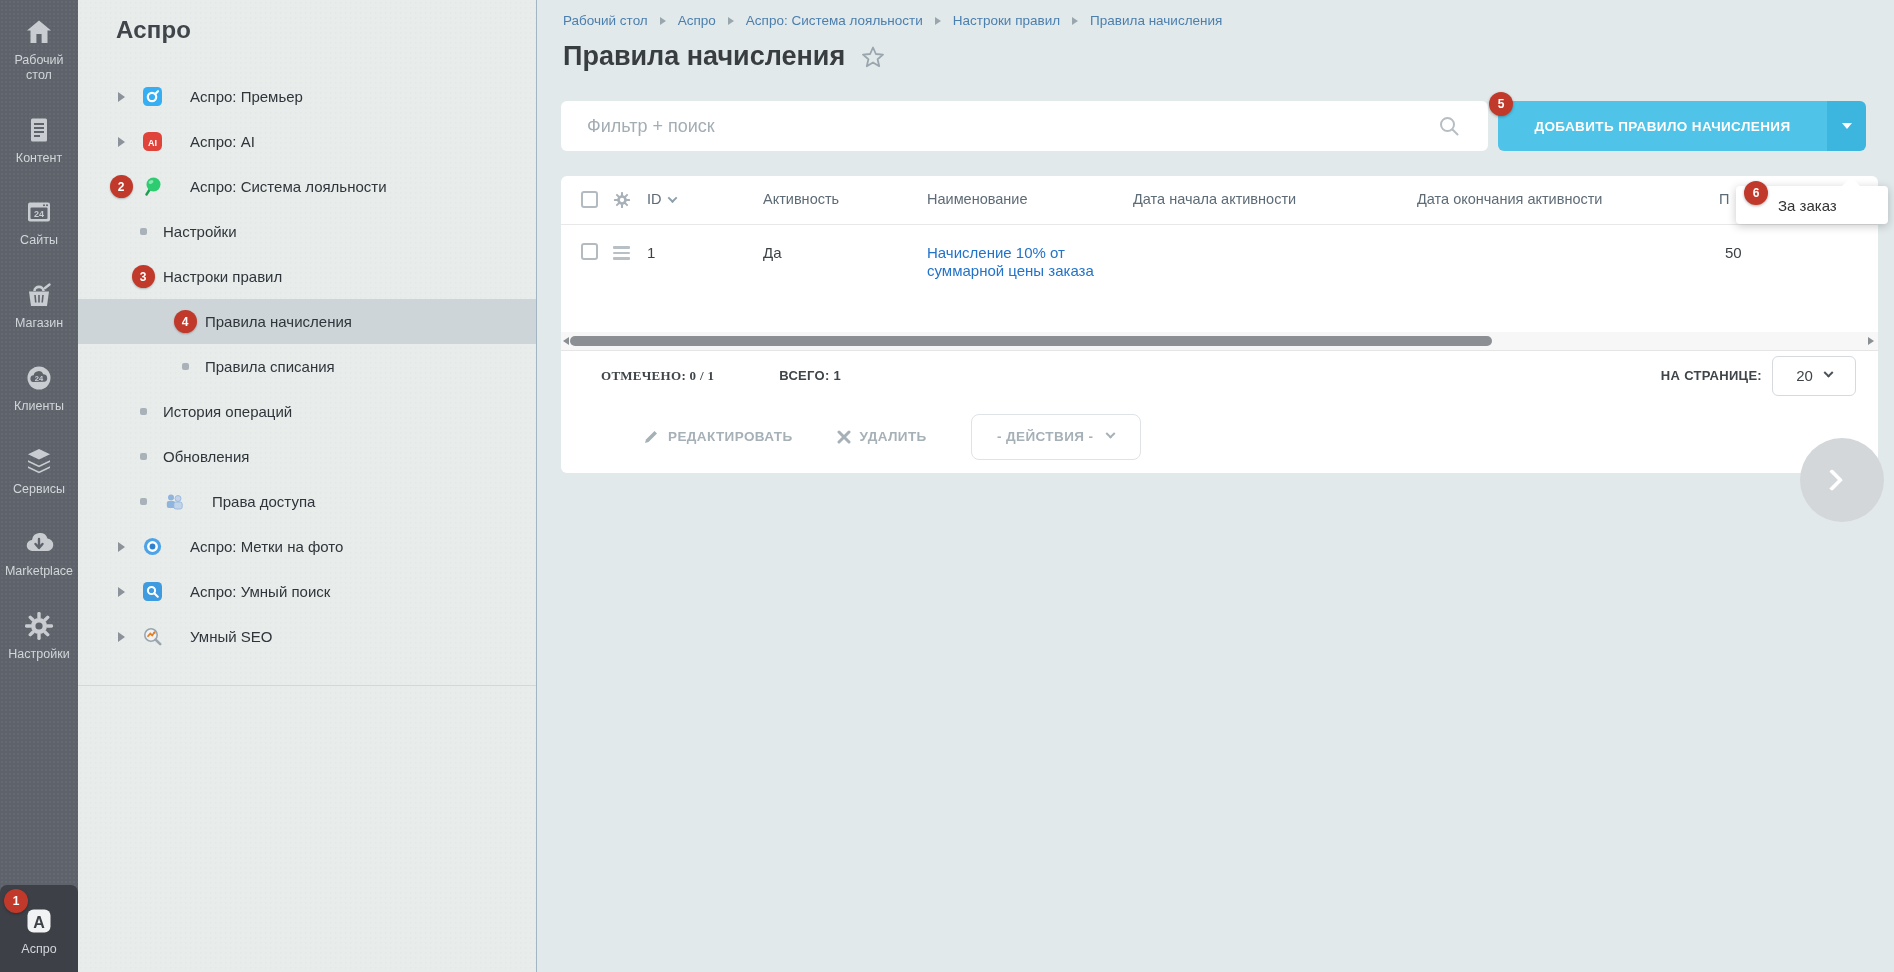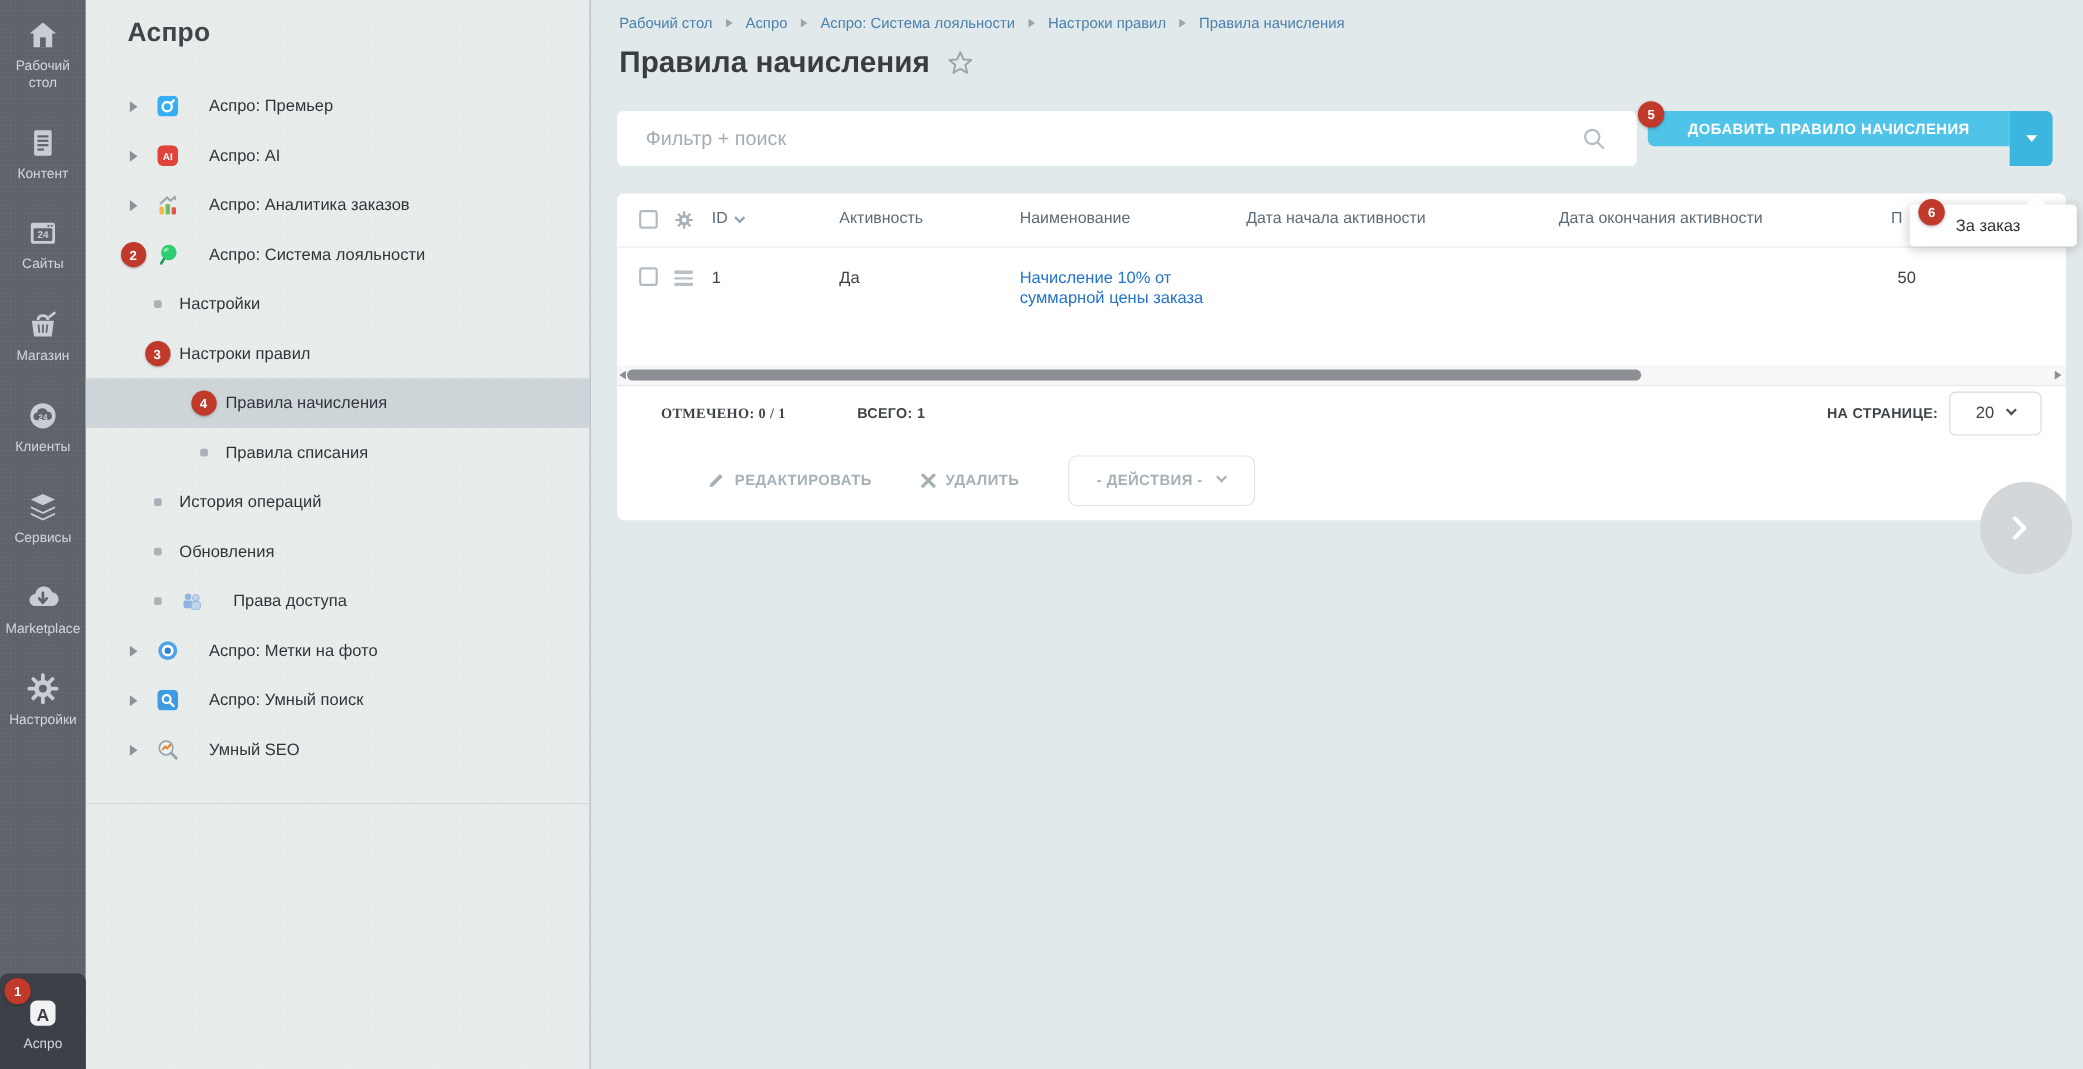--- a/index.html
+++ b/index.html
@@ -82,21 +82,21 @@
   }
   .filter-input {
     border:none; outline:none; background:transparent; width:100%;
     font-family:inherit; font-size:18px; color:#3c4246; padding:0 60px 0 26px;
   }
   .filter-input::placeholder { color:#a3adb4; opacity:1; }
   .search-ic { position:absolute; right:28px; top:14px; }
 
   .add-btn-wrap { position:relative; display:flex; margin-left:10px; }
   .add-btn {
-    width:329px; height:32px; background:#4fc4e8; border:none; cursor:pointer;
+    width:329px; height:50px; background:#4fc4e8; border:none; cursor:pointer;
     border-radius:6px 0 0 6px; color:#fff; font-family:inherit;
     font-size:13.5px; font-weight:bold; letter-spacing:.4px;
   }
   .add-btn-arrow {
     width:39px; height:50px; background:#3cb6de; border:none; cursor:pointer;
     border-radius:0 6px 6px 0; display:flex; align-items:center; justify-content:center;
   }
   .tri-down { width:0; height:0; border-left:5px solid transparent; border-right:5px solid transparent; border-top:6px solid #fff; }
   .nbadge {
     position:absolute; width:24px; height:24px; border-radius:50%;
@@ -295,35 +295,20 @@
         <span class="mi-marker">
           <span class="mi-arrow"></span>
         </span>
         <span class="mi-icon">
           <svg viewBox="0 0 19 19">
             <rect width="19" height="19" rx="5.5" fill="#e0433a"></rect>
             <text x="9.5" y="13.6" font-size="9" font-weight="bold" fill="#fff" text-anchor="middle" font-family="Liberation Sans,DejaVu Sans,sans-serif">AI</text>
           </svg>
         </span>
         <span class="mi-label">Аспро: AI</span>
-      </div>
-      <div class="menu-item l0">
-        <span class="mi-marker">
-          <span class="mi-arrow"></span>
-        </span>
-        <span class="mi-icon">
-          <svg viewBox="0 0 19 19">
-            <rect x="2" y="11" width="4" height="7" rx="1" fill="#f0b840"></rect>
-            <rect x="7.5" y="8.5" width="4" height="9.5" rx="1" fill="#6fbf62"></rect>
-            <rect x="13" y="11.5" width="4" height="6.5" rx="1" fill="#e2574c"></rect>
-            <path d="M2.5 8.5 L9 2.5 L12 5.5 L16.5 1.5" fill="none" stroke="#9aa5ab" stroke-width="1.8"></path>
-            <path d="M16.8 1 L17 5 L13.5 3.5 Z" fill="#9aa5ab"></path>
-          </svg>
-        </span>
-        <span class="mi-label">Аспро: Аналитика заказов</span>
       </div>
       <div class="menu-item l0">
         <span class="mi-marker">
           <span class="menu-badge">2</span>
         </span>
         <span class="mi-icon">
           <svg viewBox="0 0 19 19">
             <path d="M7 12 L3.5 17.5" stroke="#1e9e53" stroke-width="2.4" stroke-linecap="round"></path>
             <circle cx="10.5" cy="7.5" r="7" fill="#2ecc71"></circle>
             <ellipse cx="8" cy="5" rx="2.6" ry="1.7" fill="#8ae6b2" transform="rotate(-30 8 5)"></ellipse>

